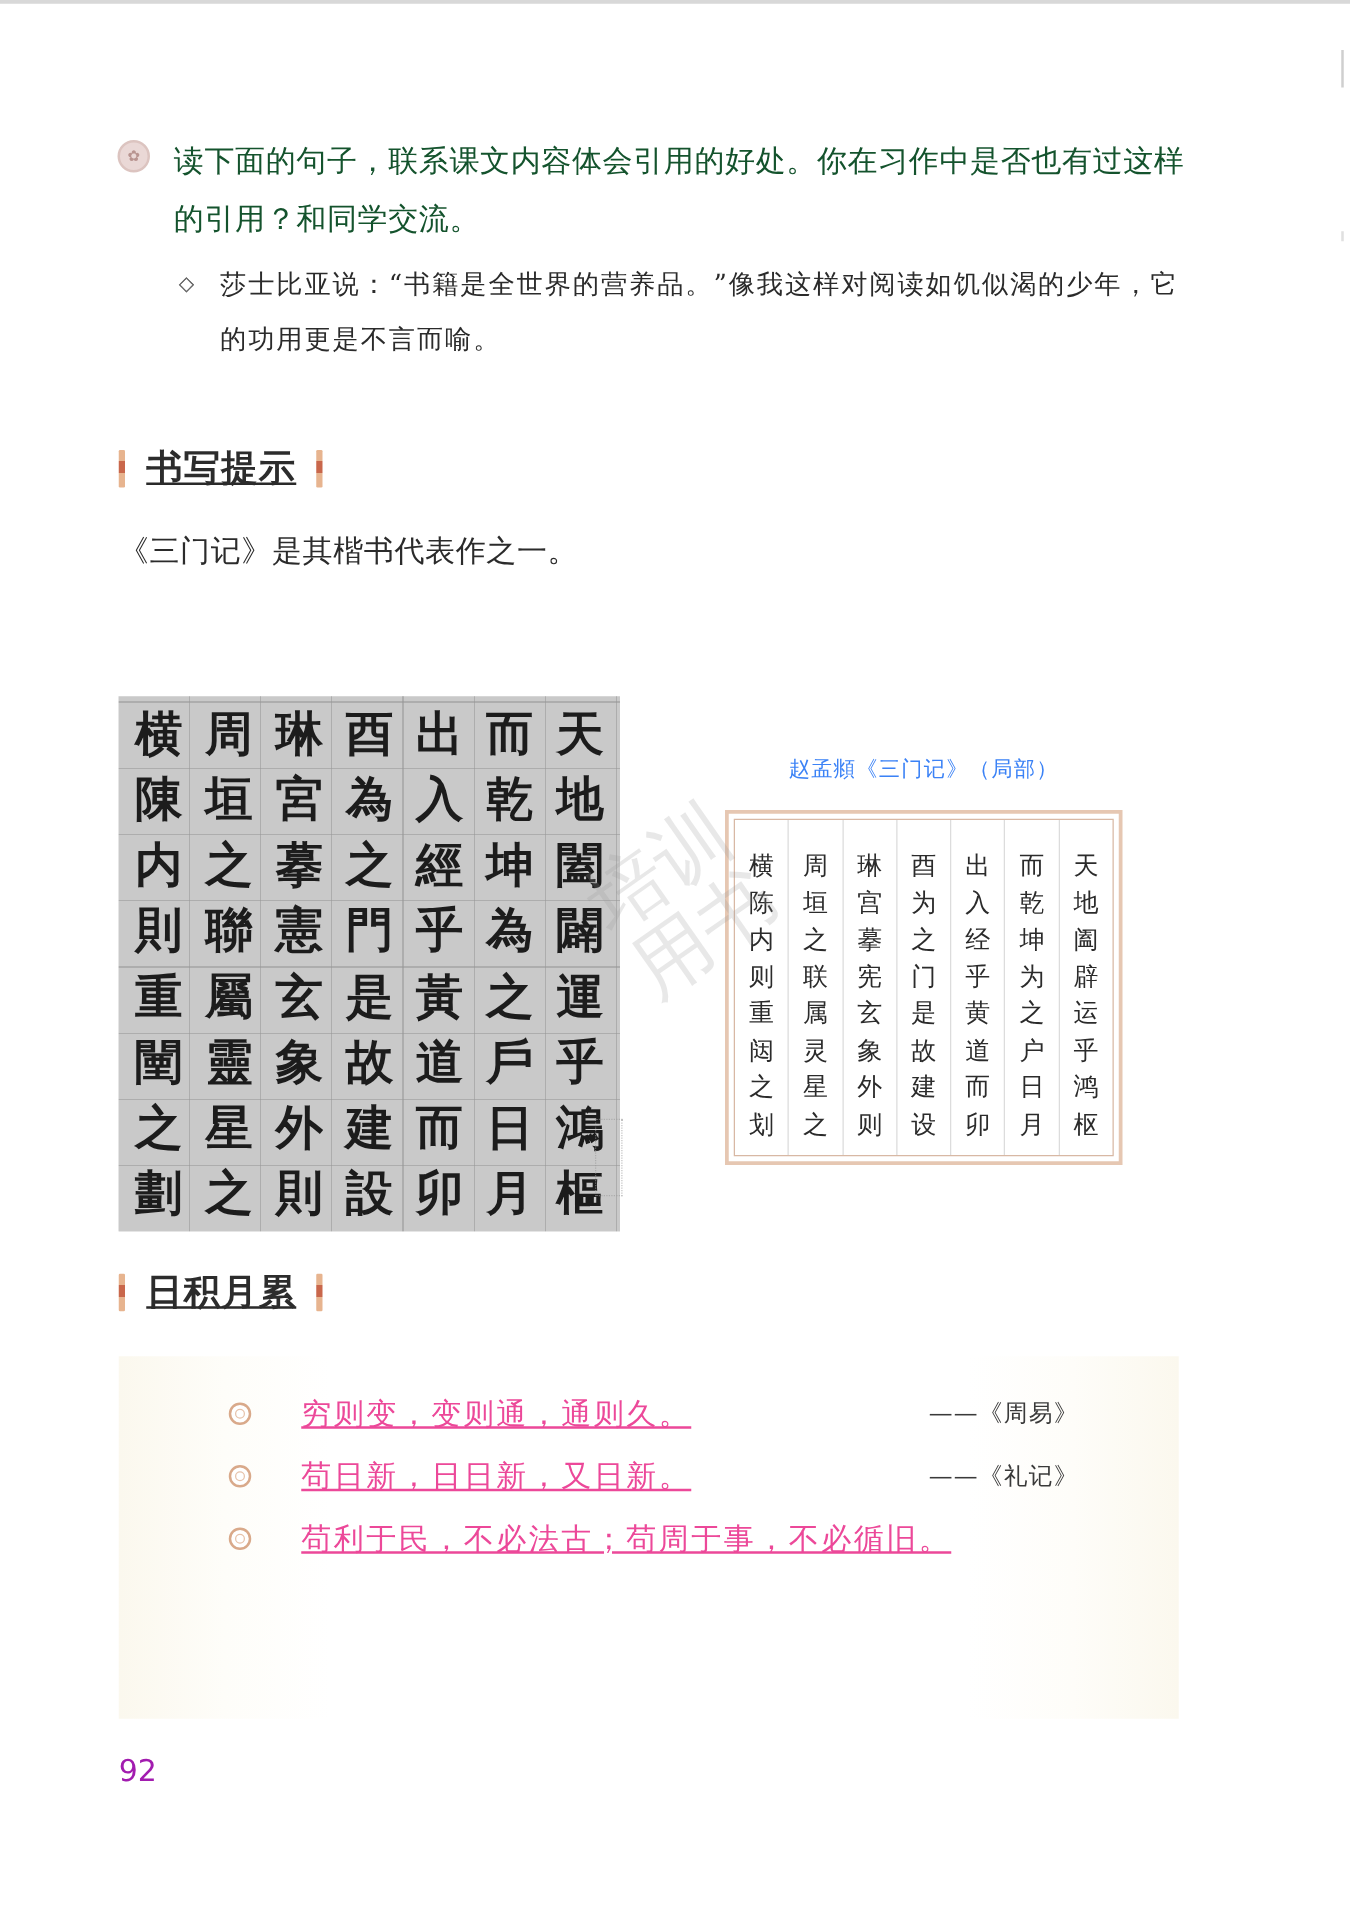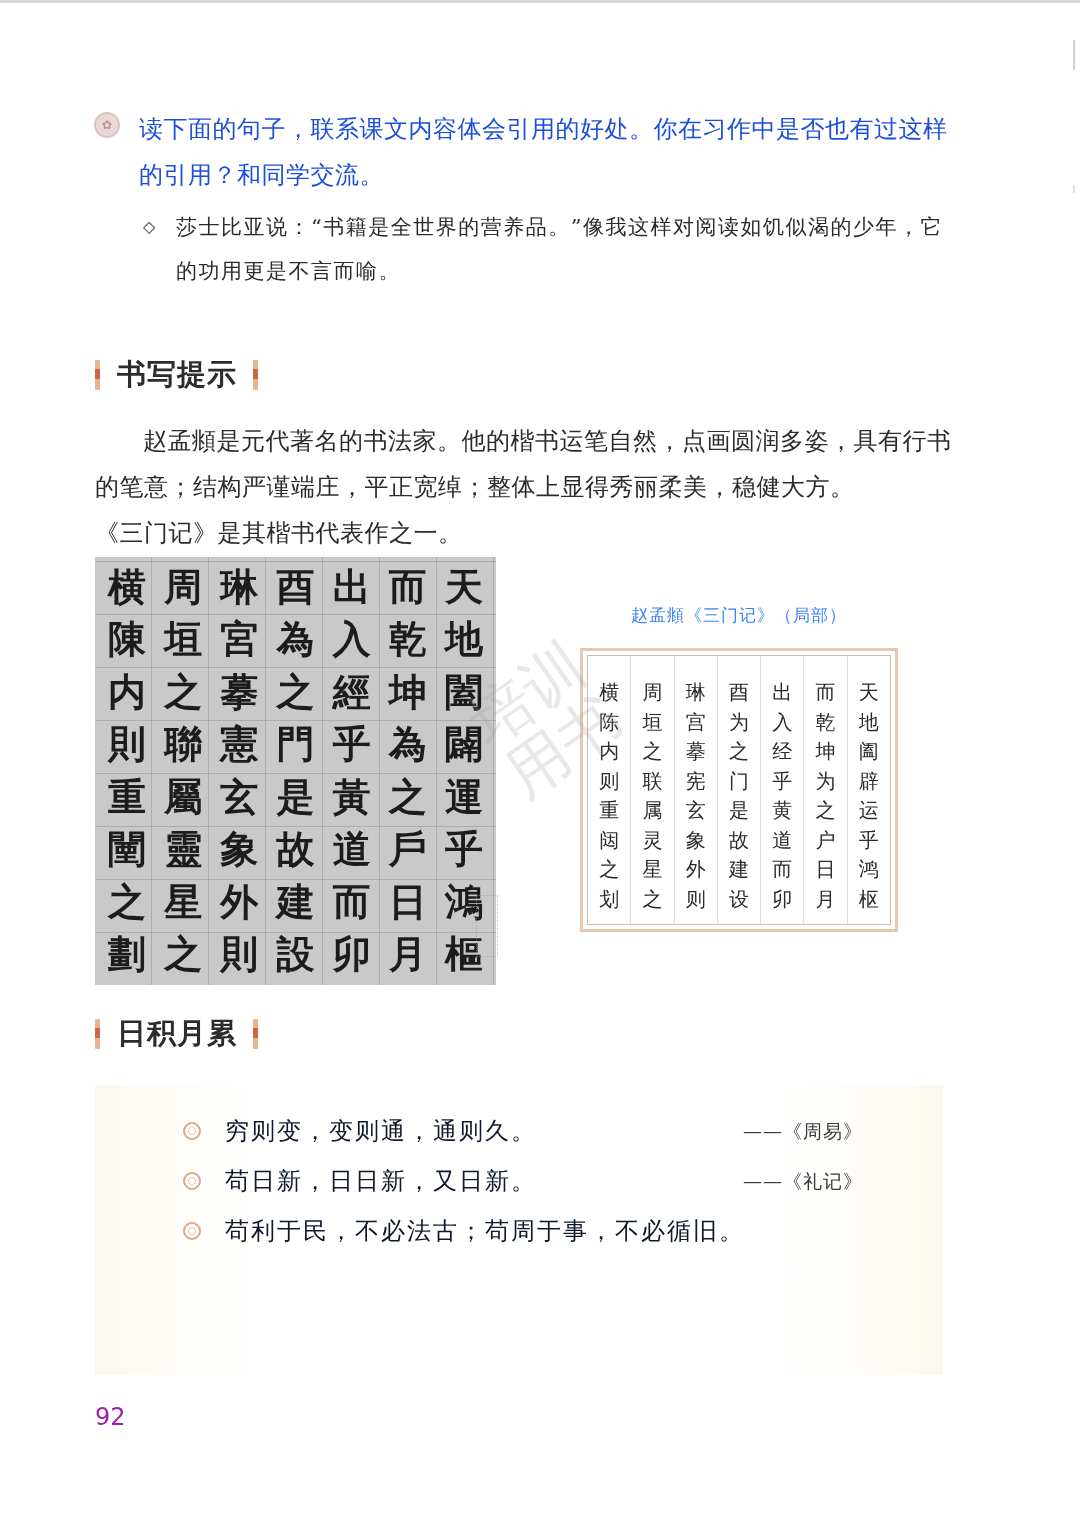--- a/index.html
+++ b/index.html
@@ -15,28 +15,28 @@
   
   .exercise { position: absolute; left: 90px; top: 106px; width: 860px; }
   .exercise-icon {
     position: absolute; left: 4px; top: 6px; width: 26px; height: 26px; border-radius: 50%;
     background: #ead8d6; border: 2px solid #dcc4c0; box-sizing: border-box;
     display: flex; align-items: center; justify-content: center; font-size: 12px; color: #b89490;
   }
   .exercise-text {
     position: absolute; left: 49px; top: 0; width: 810px;
     font-family: "DejaVu Sans", "Liberation Sans", sans-serif;
-    font-size: 24px; line-height: 46px; color: #1d4ed8; letter-spacing: 0.5px;
+    font-size: 24px; line-height: 46px; color: #14532d; letter-spacing: 0.5px;
   }
   .quote-list { position: absolute; left: 143px; top: 205px; width: 810px; list-style: none; margin: 0; padding: 0; }
   .quote-item { position: relative; padding-left: 33px; font-size: 21px; line-height: 44px; color: #2b2b2b; letter-spacing: 1.5px; }
   .quote-item .diamond { position: absolute; left: 0; top: 0; font-size: 16px; color: #6a6a6a; }
 
   
-  .section-heading { position: absolute; left: 95px; height: 40px; display: flex; align-items: center; }
+  .section-heading { position: absolute; left: 95px; height: 40px; display: flex; align-items: center; text-decoration: underline; }
   .heading-bar {
     width: 5px; height: 30px; border-radius: 1px;
     background: linear-gradient(#e7b48f 0%, #e7b48f 30%, #c9674b 30%, #c9674b 62%, #e7b48f 62%, #e7b48f 100%);
   }
   .heading-text {
     font-family: "DejaVu Sans", "Liberation Sans", sans-serif;
     font-size: 29px; font-weight: bold; color: #2c2c2c; margin: 0 16px 0 17px; letter-spacing: 1px;
   }
 
   
@@ -102,21 +102,21 @@
   .proverbs { position: absolute; left: 183px; top: 1108px; width: 680px; list-style: none; margin: 0; padding: 0; }
   .proverb { position: relative; height: 50px; }
   .proverb .ring {
     position: absolute; left: 0; top: 14px; width: 18px; height: 18px; border-radius: 50%;
     border: 2px solid #d9a98a; box-sizing: border-box; background: #fff;
   }
   .proverb .ring::after {
     content: ""; position: absolute; left: 3px; top: 3px; width: 8px; height: 8px; border-radius: 50%;
     border: 1px solid #e6c2aa; box-sizing: border-box;
   }
-  .proverb .ptext { position: absolute; left: 42px; top: 0; font-size: 24px; line-height: 46px; color: #0f172a; letter-spacing: 2px; }
+  .proverb .ptext { position: absolute; left: 58px; top: 0; font-size: 24px; line-height: 46px; color: #ec4899; letter-spacing: 2px; text-decoration: underline; }
   .proverb .psrc { position: absolute; right: 0; top: 0; font-size: 19px; line-height: 46px; color: #3a3a3a; letter-spacing: 1px; }
   .proverb.long { height: 100px; }
   .proverb.long .psrc { top: 50px; }
 
   .page-number {
     position: absolute; left: 95px; top: 1403px;
     font-family: "DejaVu Sans", "Liberation Sans", sans-serif; font-size: 24px; color: #a21caf;
   }
 </style>
 </head>
@@ -140,21 +140,20 @@
   </li>
 </ul>
 
 <div class="section-heading" style="top:355px;">
   <span class="heading-bar"></span>
   <span class="heading-text">书写提示</span>
   <span class="heading-bar"></span>
 </div>
 
 <div class="intro-para">
-  <p class="indent">赵孟頫是元代著名的书法家。他的楷书运笔自然，点画圆润多姿，具有行书的笔意；结构严谨端庄，平正宽绰；整体上显得秀丽柔美，稳健大方。</p>
   <p>《三门记》是其楷书代表作之一。</p>
 </div>
 
 <div class="rubbing" id="rubbing">
     <span class="rubbing-char">天</span>
     <span class="rubbing-char">地</span>
     <span class="rubbing-char">闔</span>
     <span class="rubbing-char">闢</span>
     <span class="rubbing-char">運</span>
     <span class="rubbing-char">乎</span>

